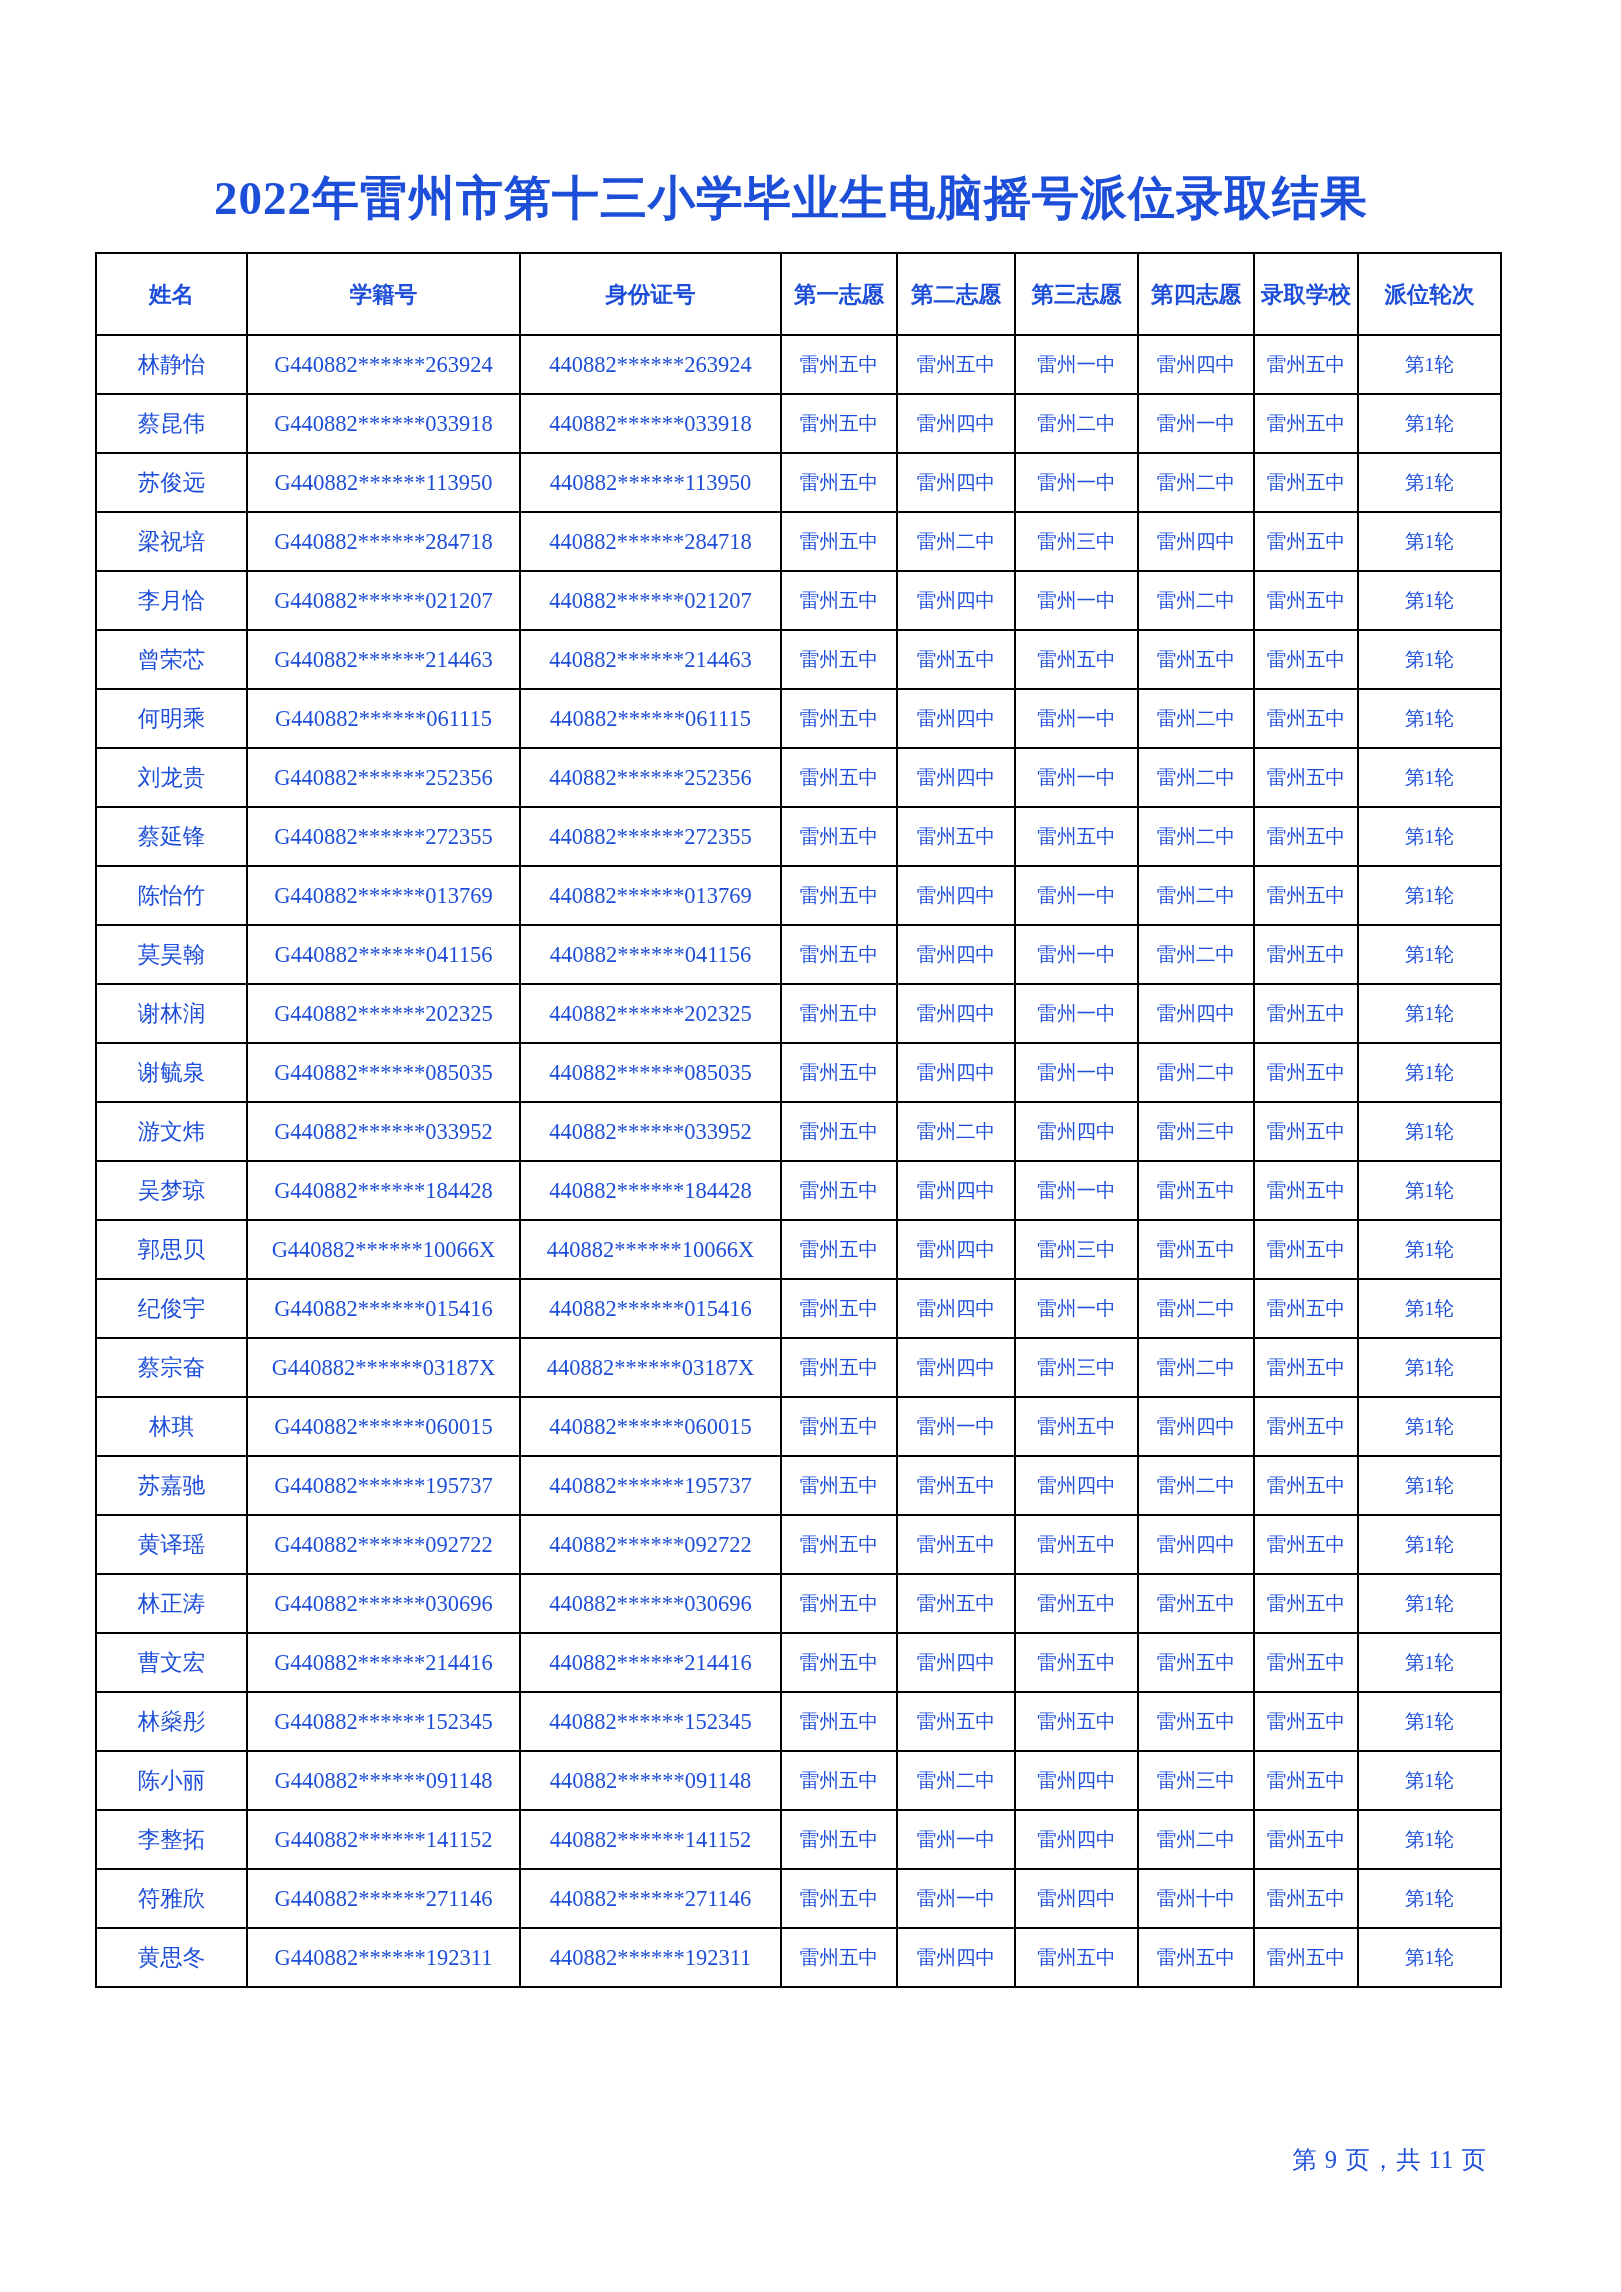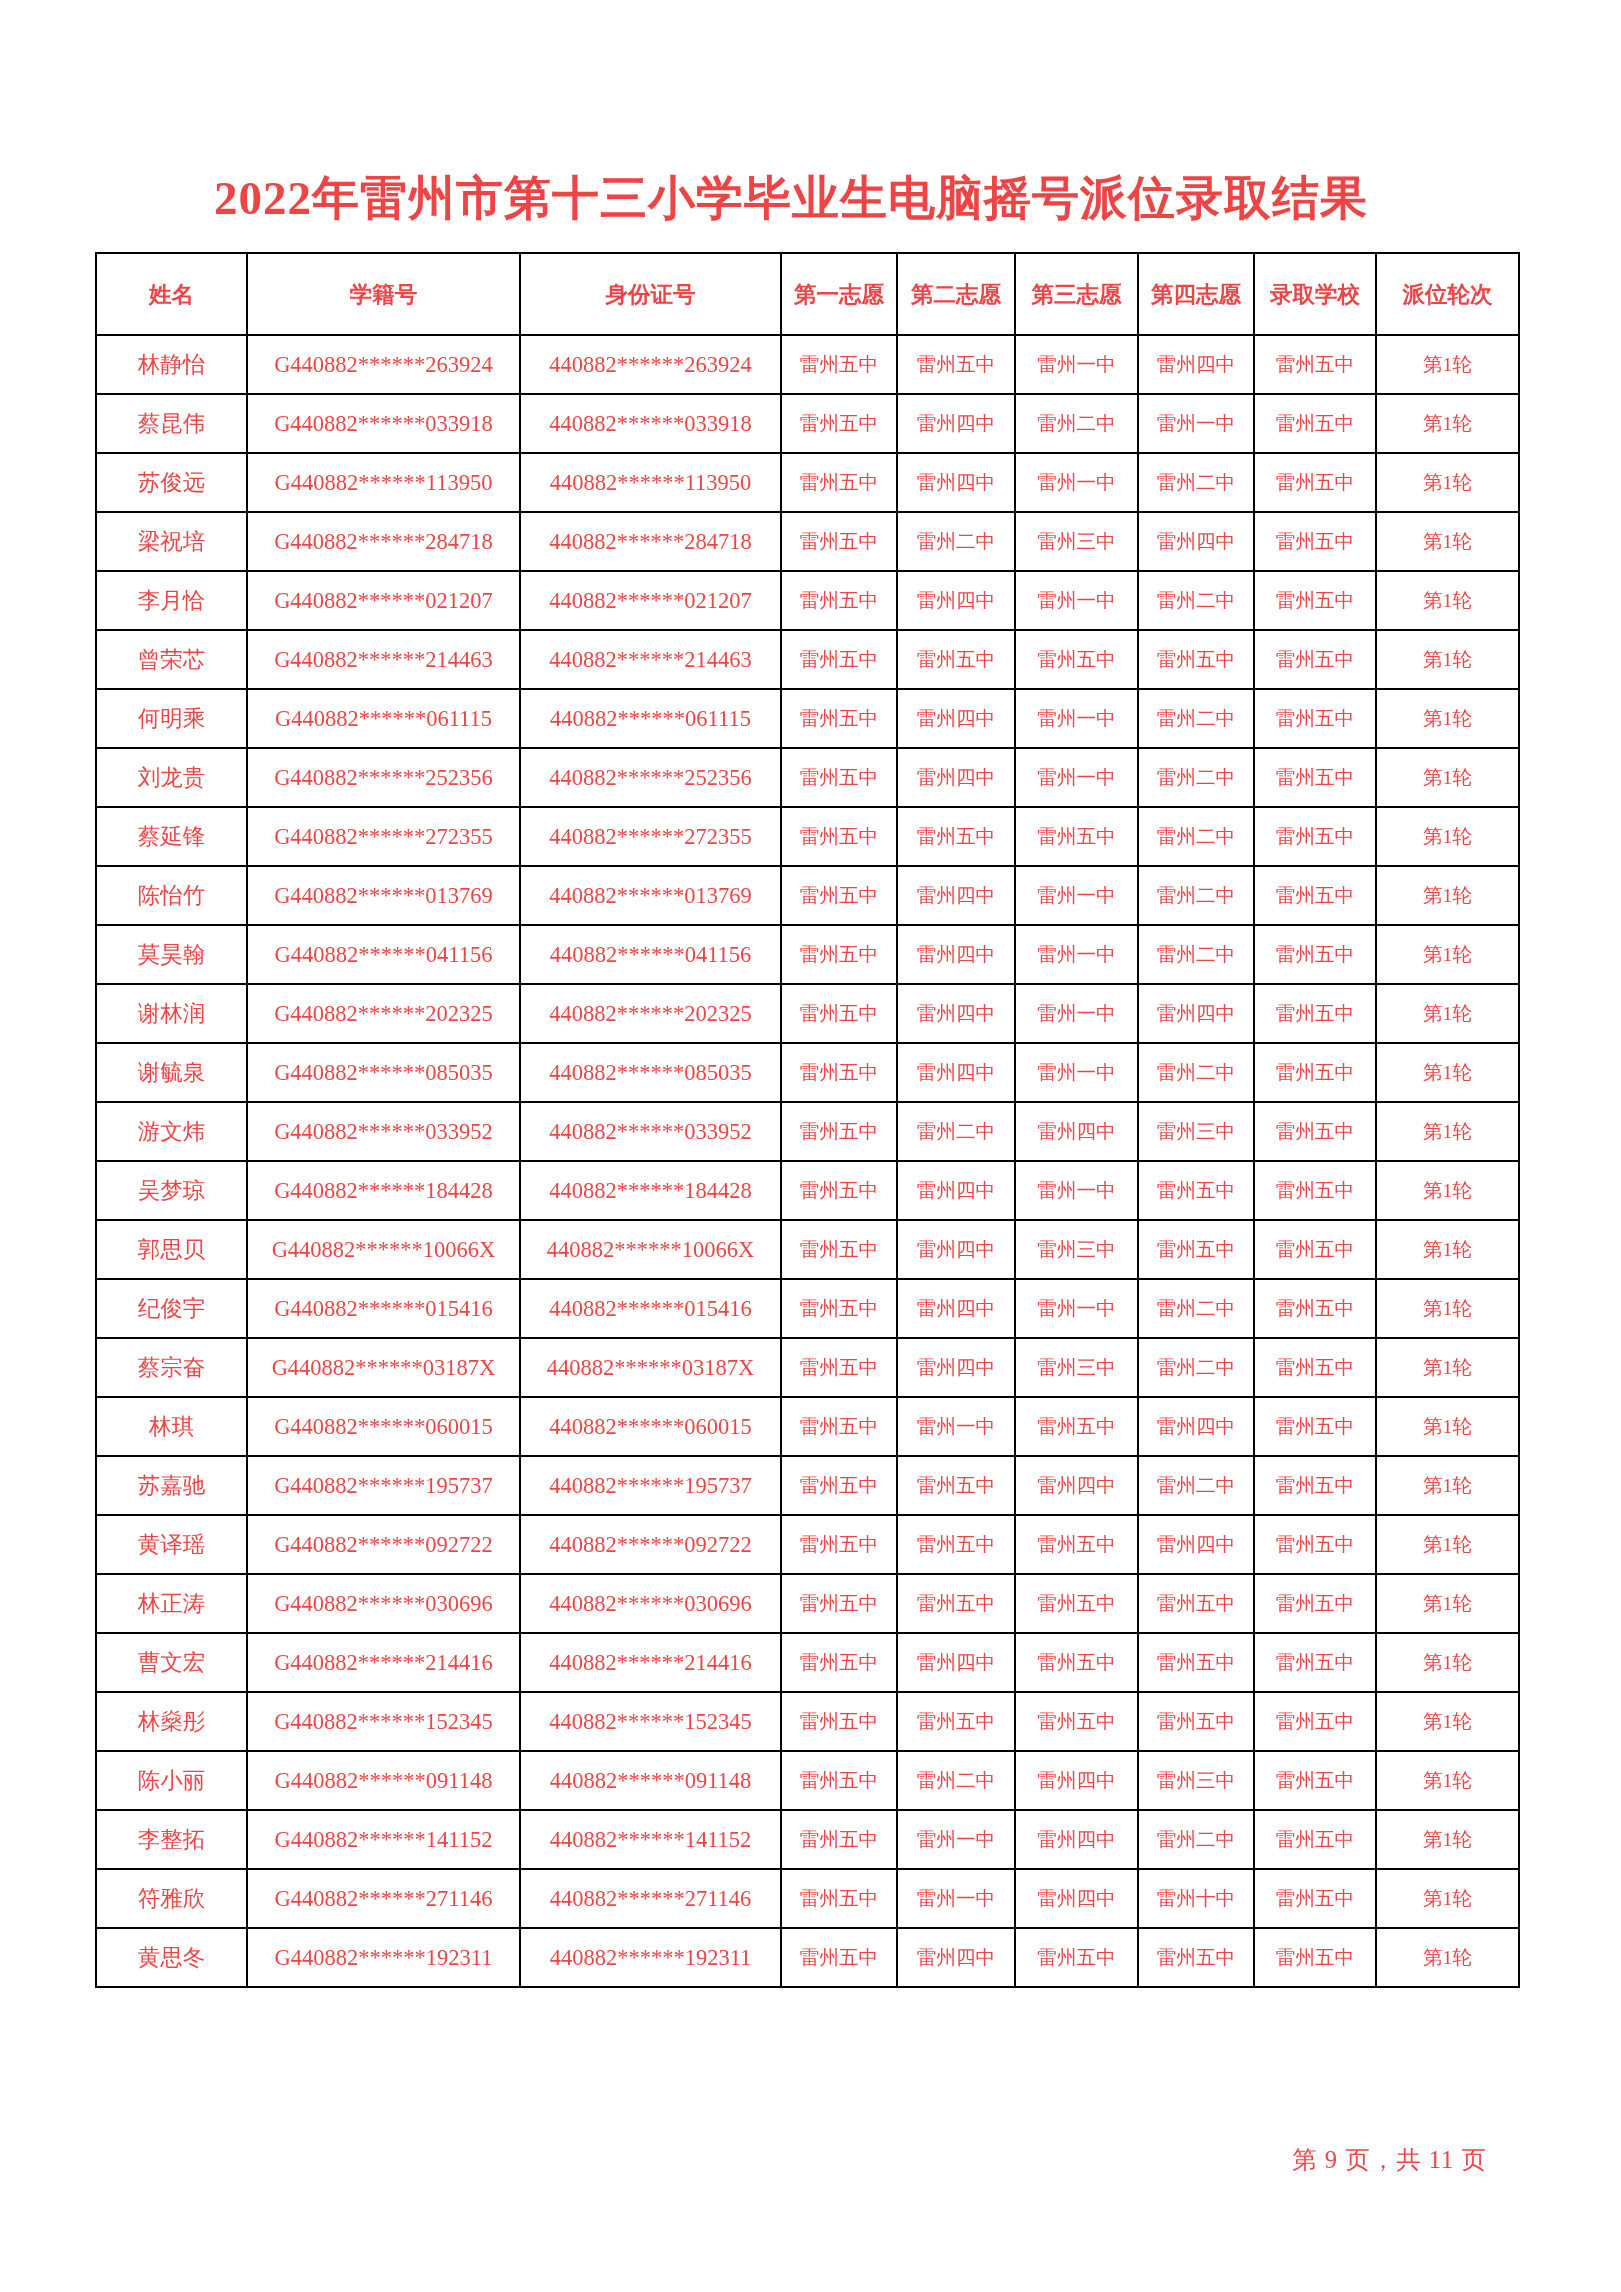--- a/index.html
+++ b/index.html
@@ -6,21 +6,21 @@
     margin: 0;
     padding: 0;
     background: #ffffff;
   }
   .page {
     position: relative;
     width: 1621px;
     height: 2293px;
     background: #ffffff;
     font-family: "Liberation Serif", "DejaVu Serif", serif;
-    color: #ef4444;
+    color: #1d4ed8;
     overflow: hidden;
   }
   .page-title {
     position: absolute;
     top: 167px;
     left: 95px;
     width: 1392px;
     text-align: center;
     font-size: 47px;
     font-weight: bold;
@@ -51,21 +51,21 @@
   table.results tbody td {
     height: 57px; 
   }
   .col0 { width: 151px; font-size: 22.5px; }
   .col1 { width: 273px; font-size: 22.5px; }
   .col2 { width: 261px; font-size: 22.5px; }
   .col3 { width: 116px; font-size: 19.6px; }
   .col4 { width: 118px; font-size: 19.6px; }
   .col5 { width: 123px; font-size: 19.6px; }
   .col6 { width: 116px; font-size: 19.6px; border-radius: 30px; }
-  .col7 { width: 122px; font-size: 19.6px; }
+  .col7 { width: 104px; font-size: 19.6px; }
   .col8 { width: 143px; font-size: 19.6px; }
   .page-footer {
     position: absolute;
     top: 2143px;
     left: 95px;
     width: 1392px;
     text-align: right;
     font-size: 24.5px;
     letter-spacing: 1px;
   }

